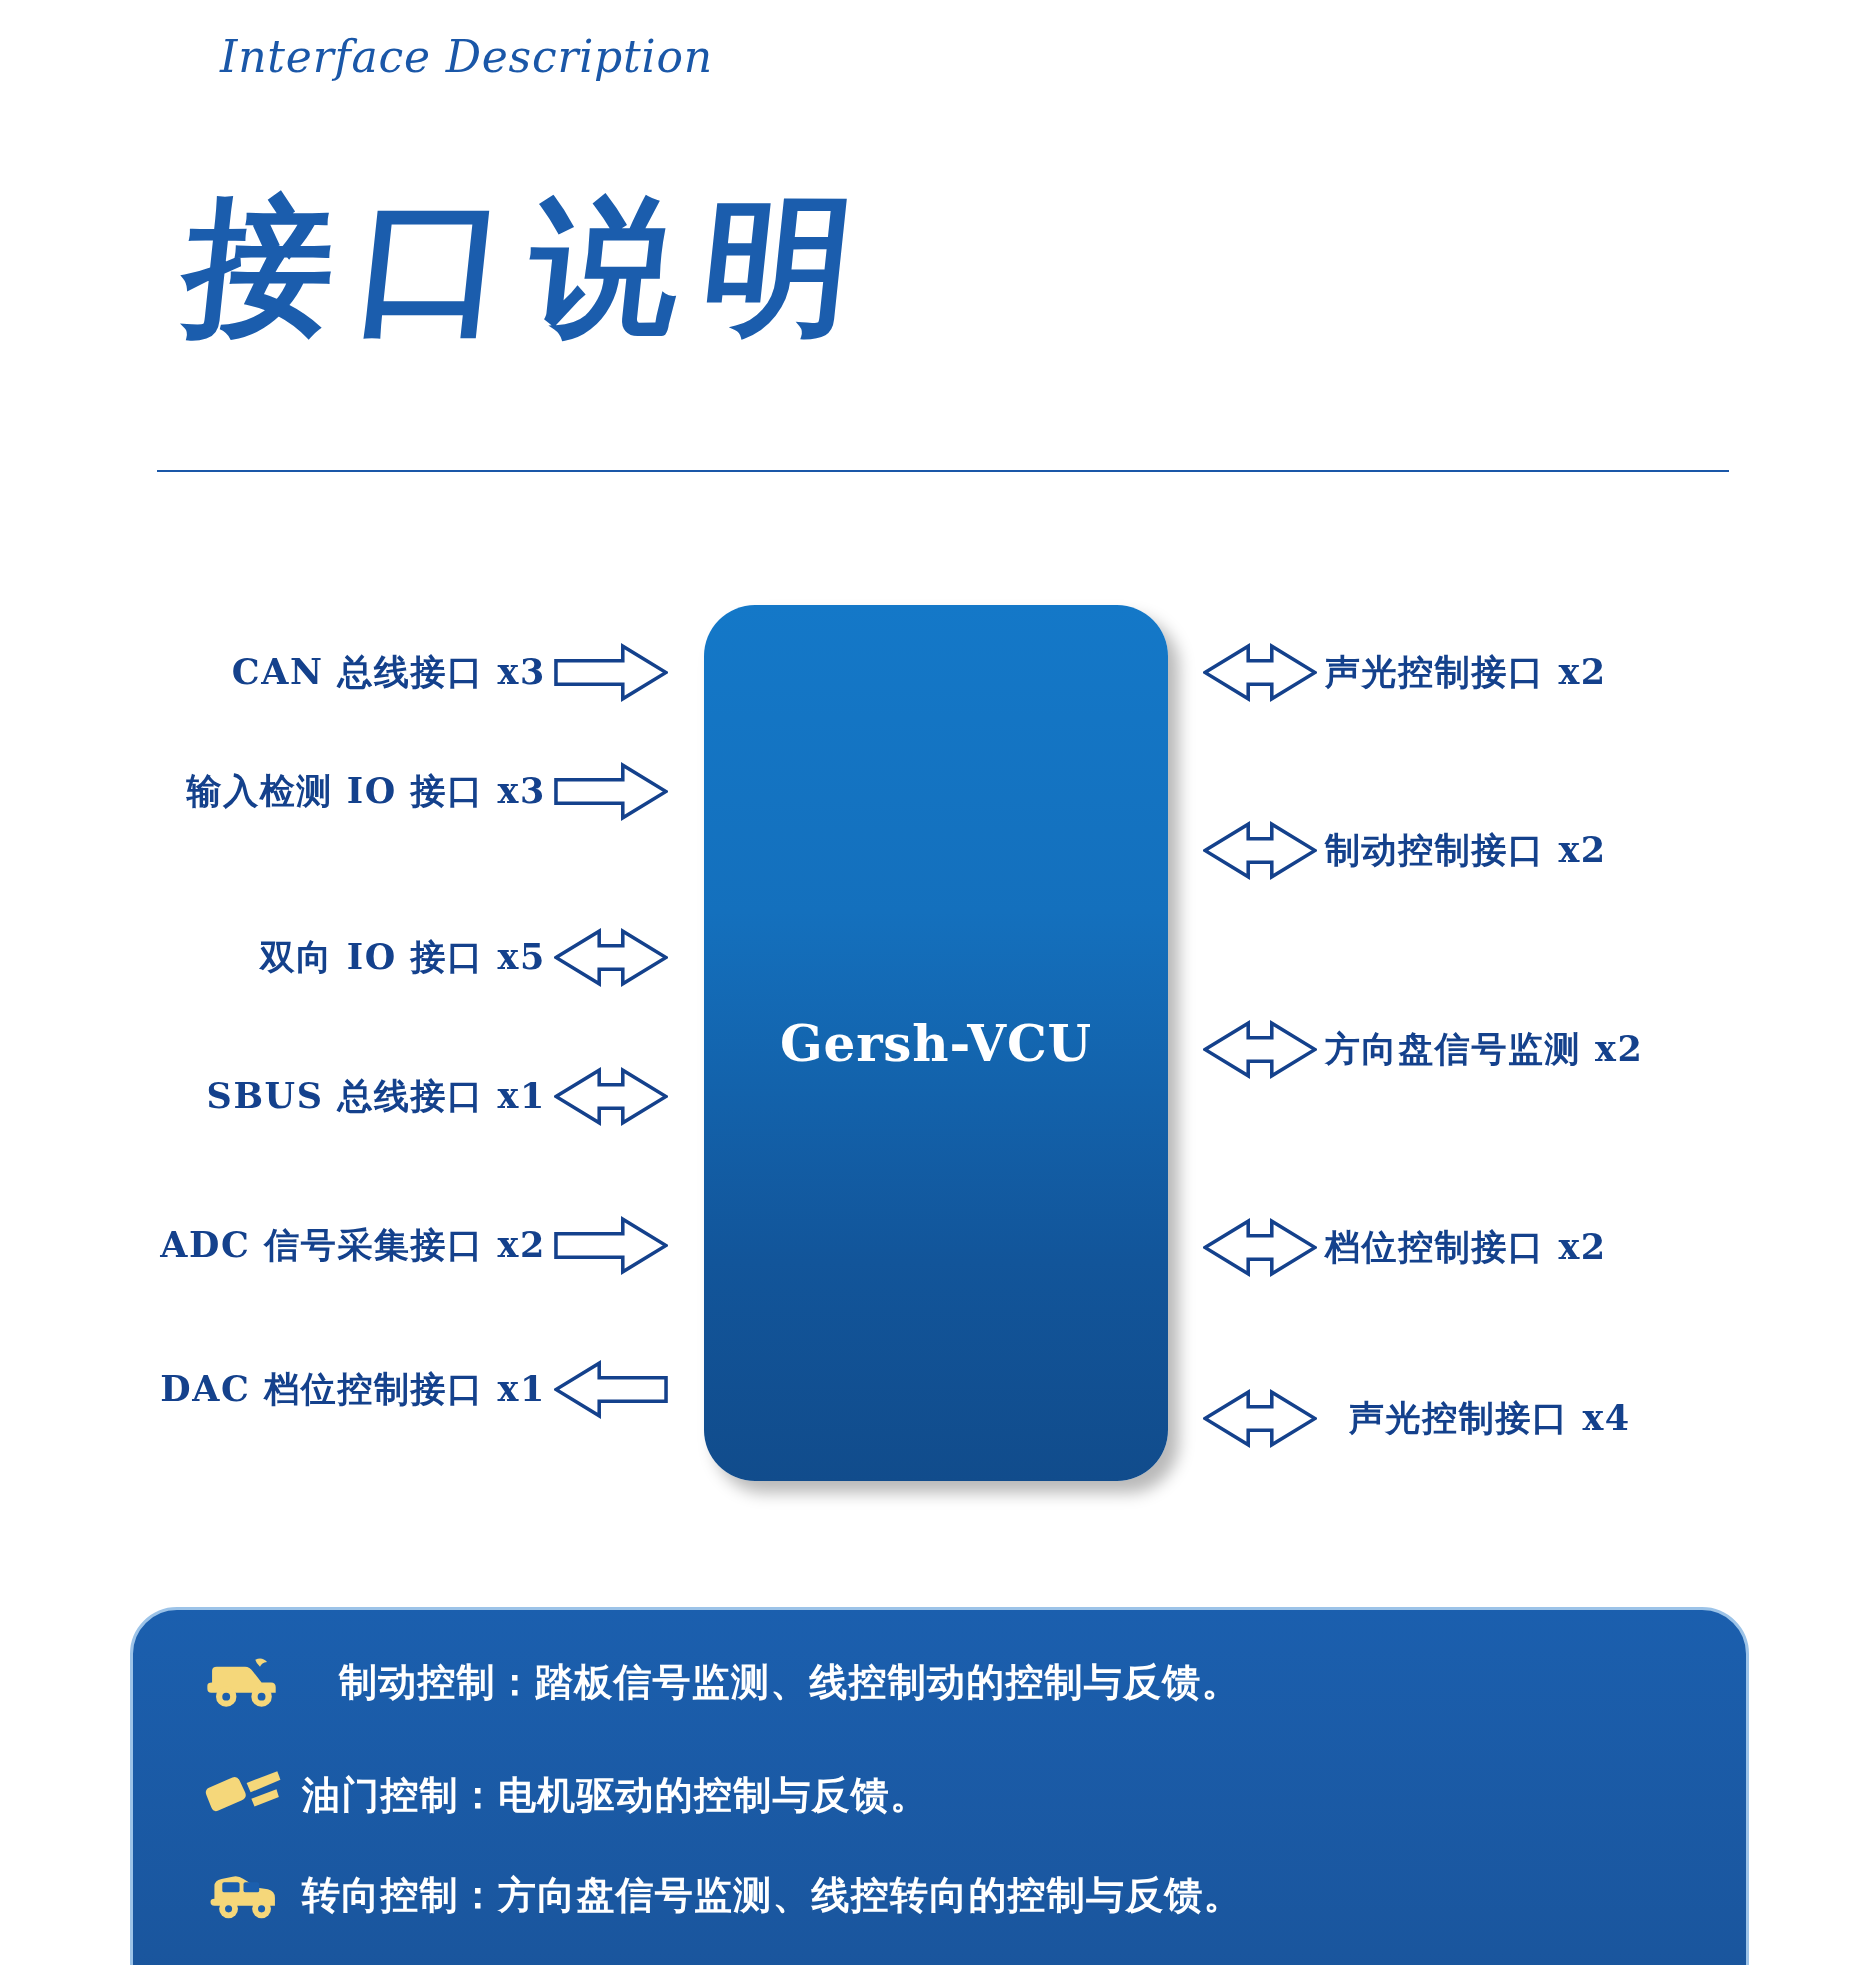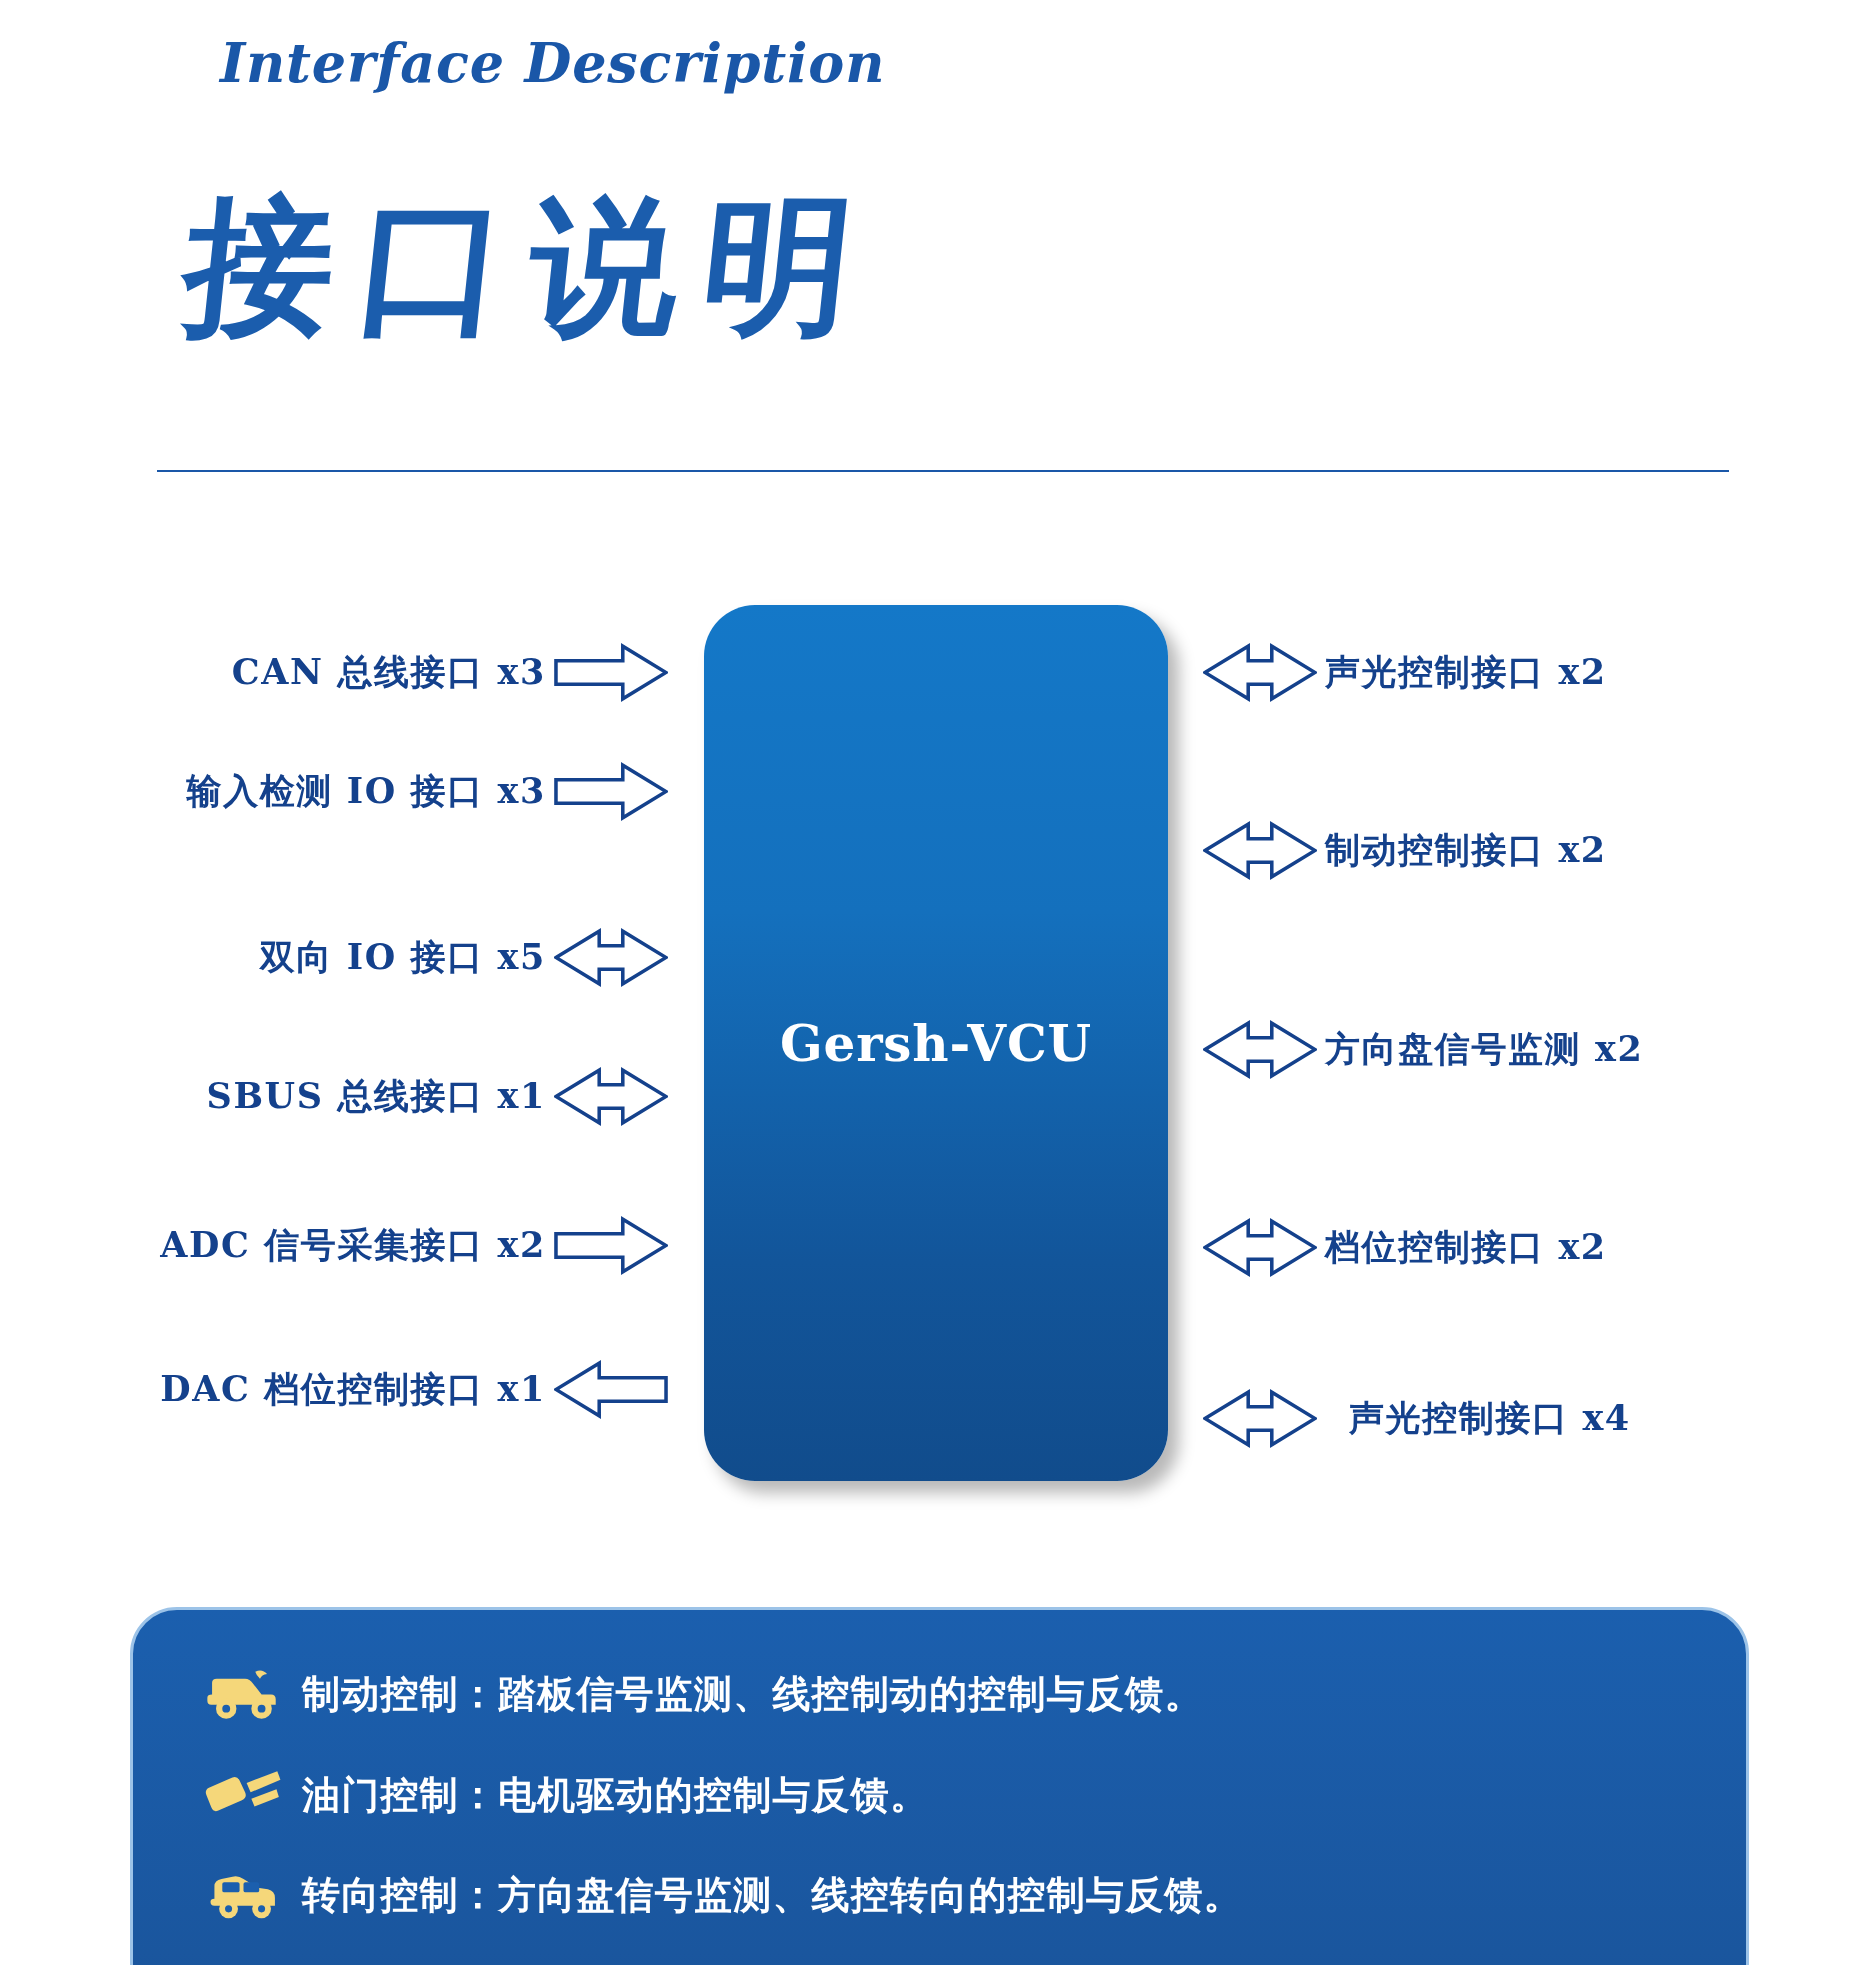--- a/index.html
+++ b/index.html
@@ -15,22 +15,22 @@
     overflow: hidden;
   }
 
   
   #eyebrow {
     position: absolute;
     left: 220px;
     top: 31px;
     font-family: "DejaVu Serif", serif;
     font-style: italic;
-    font-weight: bold;
-    font-size: 54px;
+    font-weight: normal;
+    font-size: 44px;
     letter-spacing: 0.8px;
     color: #1a57a8;
     white-space: nowrap;
   }
   #main-title {
     position: absolute;
     left: 185px;
     top: 169px;
     font-family: "DejaVu Serif", serif;
     font-weight: bold;
@@ -254,21 +254,21 @@
   <span class="arrow-slot">
     <svg width="114" height="59" viewBox="0 0 290 150">
       <polygon points="5,75 115,8 115,45 175,45 175,8 285,75 175,142 175,105 115,105 115,142" fill="none" stroke="#14418c" stroke-width="9" stroke-linejoin="miter"></polygon>
     </svg>
   </span>
   <span class="port-label">声光控制接口 x4</span>
 </div>
 
 <div id="legend-panel">
 
-  <div class="legend-row" style="top:35px;">
+  <div class="legend-row" style="top:23px;gap:37px;">
     <span class="legend-icon">
       <svg width="79" height="55" viewBox="0 0 200 140">
         <g fill="#f5d77a">
           <path d="M20 70 L20 40 Q20 30 32 30 L104 30 Q116 30 124 42 L146 70 L170 70 Q182 70 182 82 L182 96 L18 96 Q8 96 8 86 L8 78 Q8 70 20 70 Z"></path>
           <path d="M130 12 q18 -8 30 6 q-14 2 -18 12 q-10 -10 -12 -18 Z"></path>
         </g>
         <circle cx="56" cy="106" r="26" fill="#f5d77a"></circle>
         <circle cx="56" cy="106" r="10" fill="#1b5fae"></circle>
         <circle cx="146" cy="106" r="26" fill="#f5d77a"></circle>
         <circle cx="146" cy="106" r="10" fill="#1b5fae"></circle>

